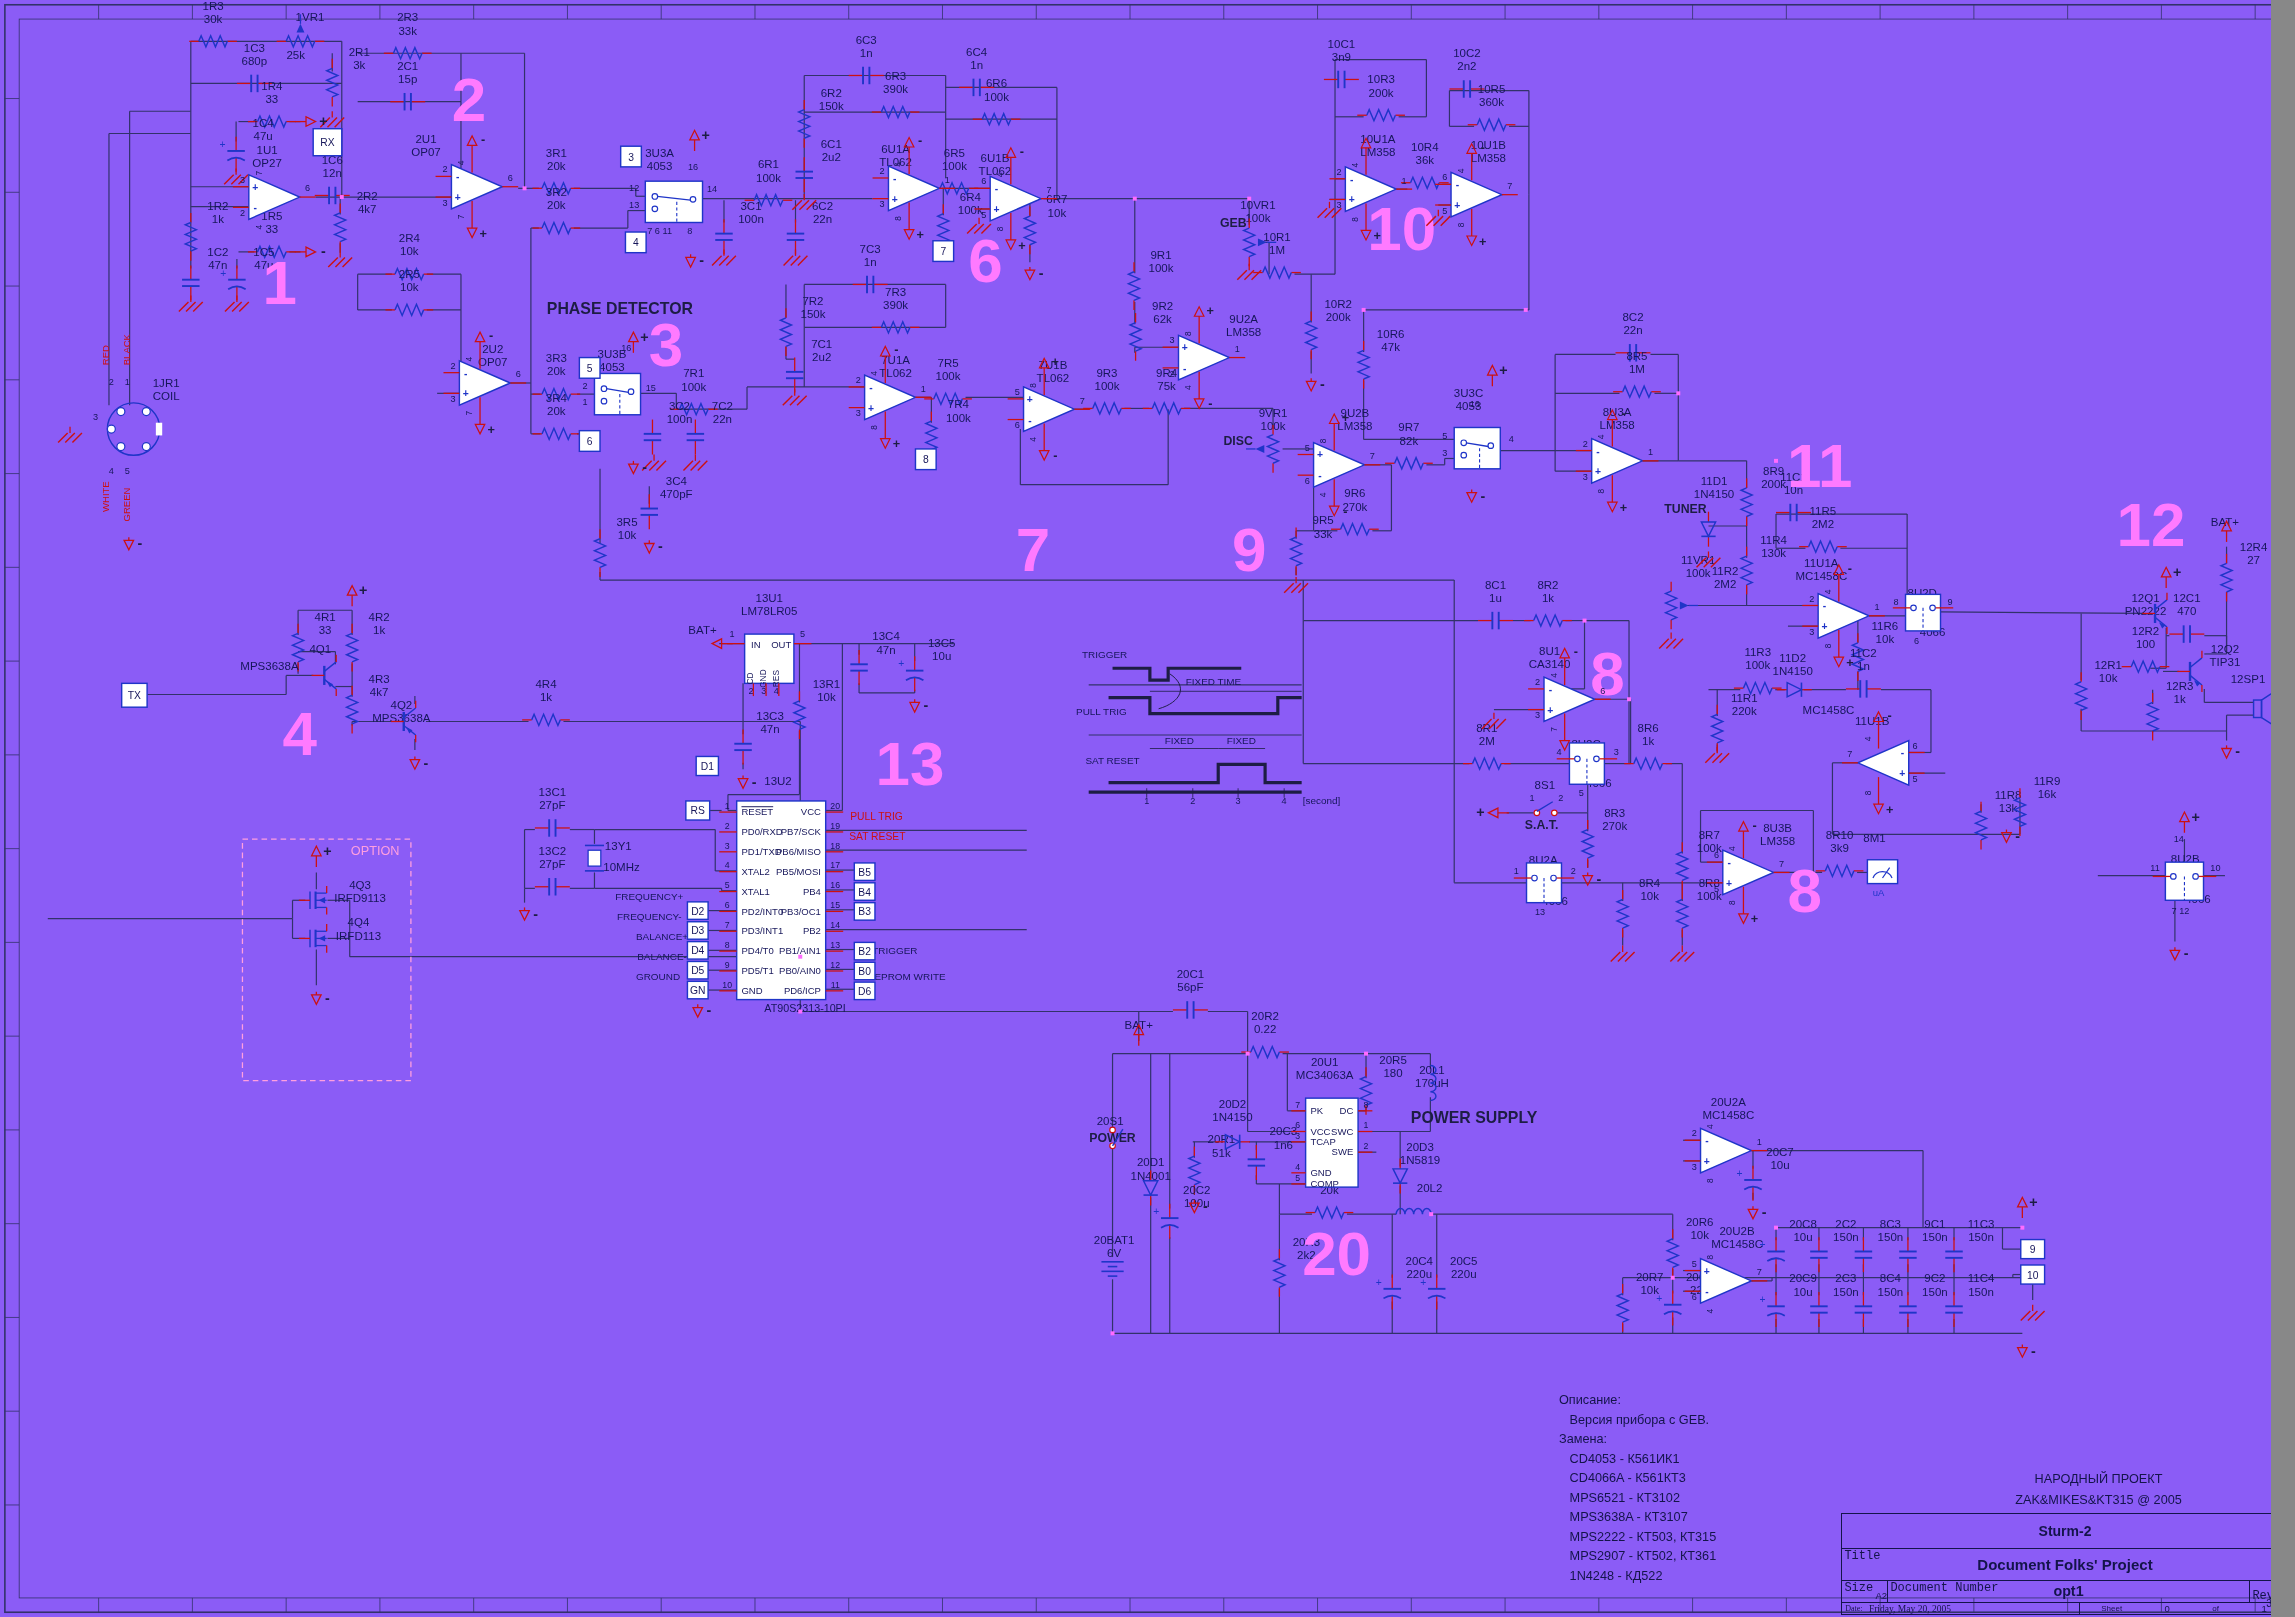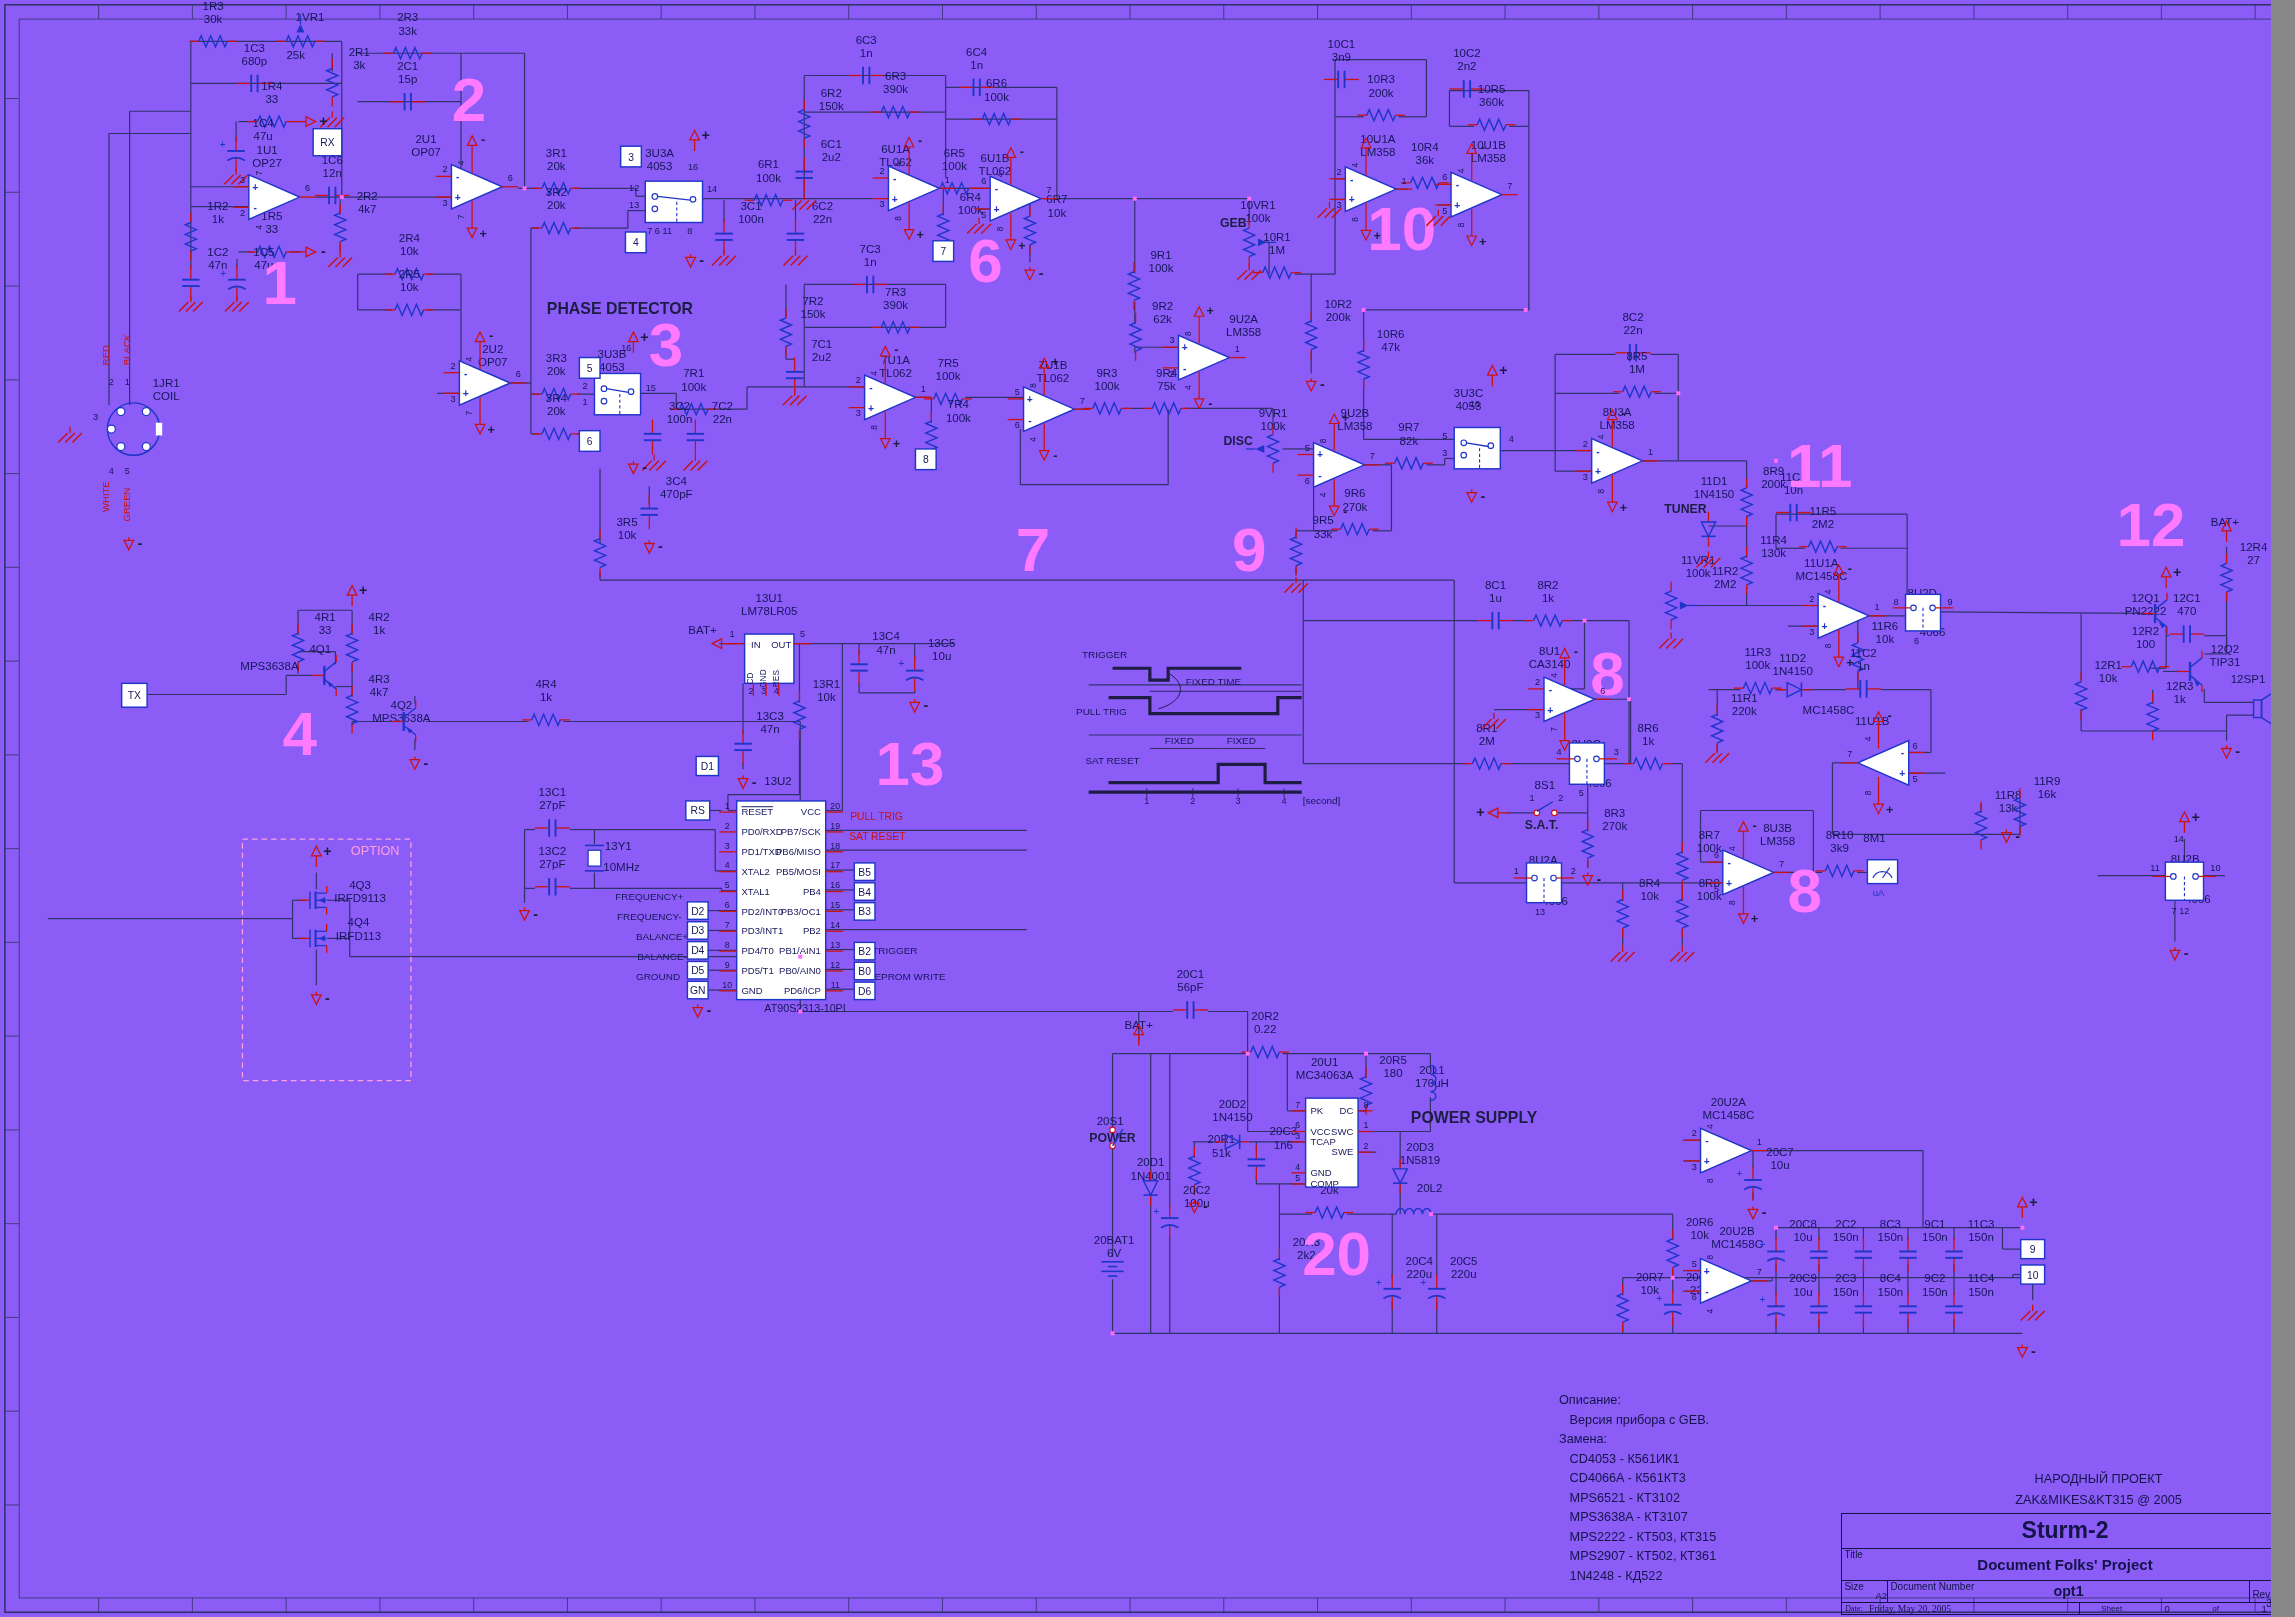--- a/index.html
+++ b/index.html
@@ -3,26 +3,26 @@
 <meta charset="utf-8">
 <style>
   html,body{margin:0;padding:0;background:#888;}
   .page{position:relative;width:2271px;height:1617px;background:#8b5cf6;overflow:hidden;
         font-family:"Liberation Sans",sans-serif;}
   #cnv{position:absolute;left:0;top:0;}
   
   .tb{position:absolute;left:1841px;top:1513px;width:448px;height:102px;border:1.6px solid #14144a;
       color:#14144a;box-sizing:border-box;display:flex;flex-direction:column;}
   .tb .r1{height:35px;border-bottom:1.2px solid #14144a;display:flex;align-items:center;justify-content:center;
-          font-size:23px;font-weight:bold;}
+          font-size:14px;font-weight:bold;}
   .tb .r2{height:32px;border-bottom:1.2px solid #14144a;position:relative;display:flex;align-items:center;justify-content:center;
           font-size:15px;font-weight:bold;}
   .tb .r3{height:21.5px;border-bottom:1.2px solid #14144a;display:flex;}
   .tb .r4{flex:1;display:flex;font-size:9.5px;}
-  .tiny{position:absolute;left:2.4px;top:0.8px;font-size:10px;font-weight:normal;}
+  .tiny{position:absolute;left:2.4px;top:0.8px;font-size:12px;font-weight:normal;font-family:Liberation Mono, monospace;}
   .cell{position:relative;box-sizing:border-box;}
   .c-size{width:46px;border-right:1.2px solid #14144a;font-size:9.5px;text-align:right;padding-top:9.5px;}
   .c-doc{flex:1;border-right:1.2px solid #14144a;display:flex;align-items:center;justify-content:center;
          font-size:14.3px;font-weight:bold;}
   .c-rev{width:38px;font-size:10.3px;text-align:center;padding-top:9.5px;margin-top:8px;}
   .c-date{width:238px;border-right:1.2px solid #14144a;display:flex;align-items:center;gap:6.4px;padding-left:3.2px;font-family:Liberation Serif, serif;}
   .c-sheet{flex:1;display:flex;align-items:center;justify-content:space-around;}
   .credit{position:absolute;left:1900px;top:1469px;width:397px;text-align:center;color:#14144a;font-size:12.7px;line-height:20.7px;}
   .notes{position:absolute;left:1559px;top:1391px;color:#14144a;font-size:12.7px;line-height:19.5px;white-space:pre;}
 </style>

